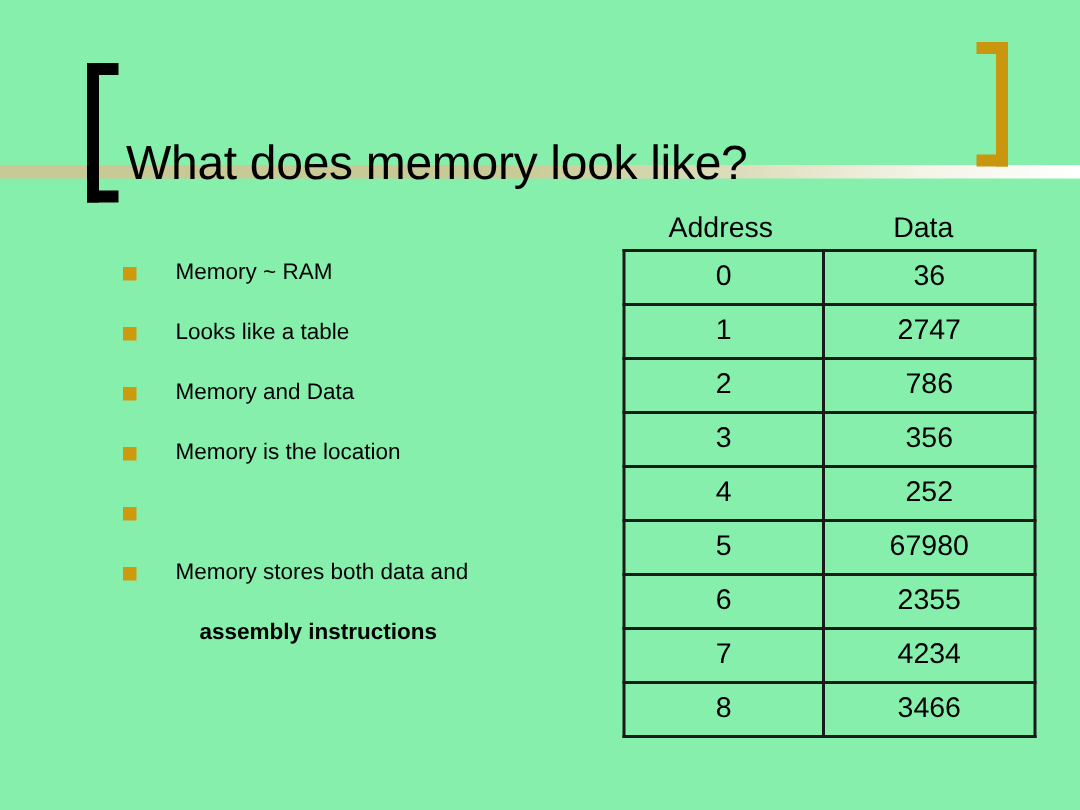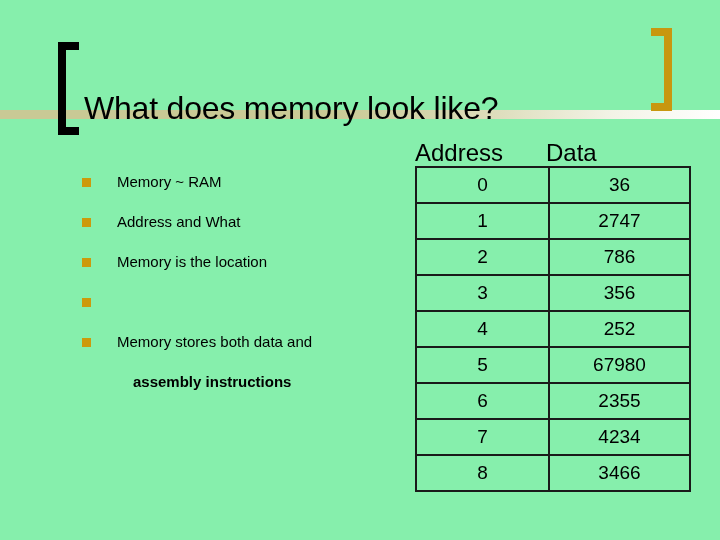--- a/index.html
+++ b/index.html
@@ -103,21 +103,22 @@
     left: 415px;
     top: 139px;
     width: 270px;
   }
   .mem-head {
     display: flex;
     height: 27px;
     align-items: center;
   }
   .mem-head > div {
-    font-size: 24px;
+    text-align: center;
+    font-size: 19px;
     line-height: 22px;
   }
   .col-addr { width: 131px; }
   .col-data { width: 139px; }
 
   table.mem-table {
     border-collapse: collapse;
     width: 270px;
     table-layout: fixed;
   }
@@ -144,21 +145,25 @@
 
   <h1 class="slide-title">What does memory look like?</h1>
 
   <ul class="body-list">
     <li>
       <span class="bullet-marker"></span>
       <span>Memory ~ RAM</span><span class="bold-run"></span>
     </li>
     <li>
       <span class="bullet-marker"></span>
-      <span>Address and What</span><span class="bold-run"></span>
+      <span>Looks like a table</span><span class="bold-run"></span>
+    </li>
+    <li>
+      <span class="bullet-marker"></span>
+      <span>Memory and Data</span><span class="bold-run"></span>
     </li>
     <li>
       <span class="bullet-marker"></span>
       <span>Memory is the location</span><span class="bold-run"></span>
     </li>
     <li>
       <span class="bullet-marker"></span>
       <span class="bold-run"></span>
     </li>
     <li>

